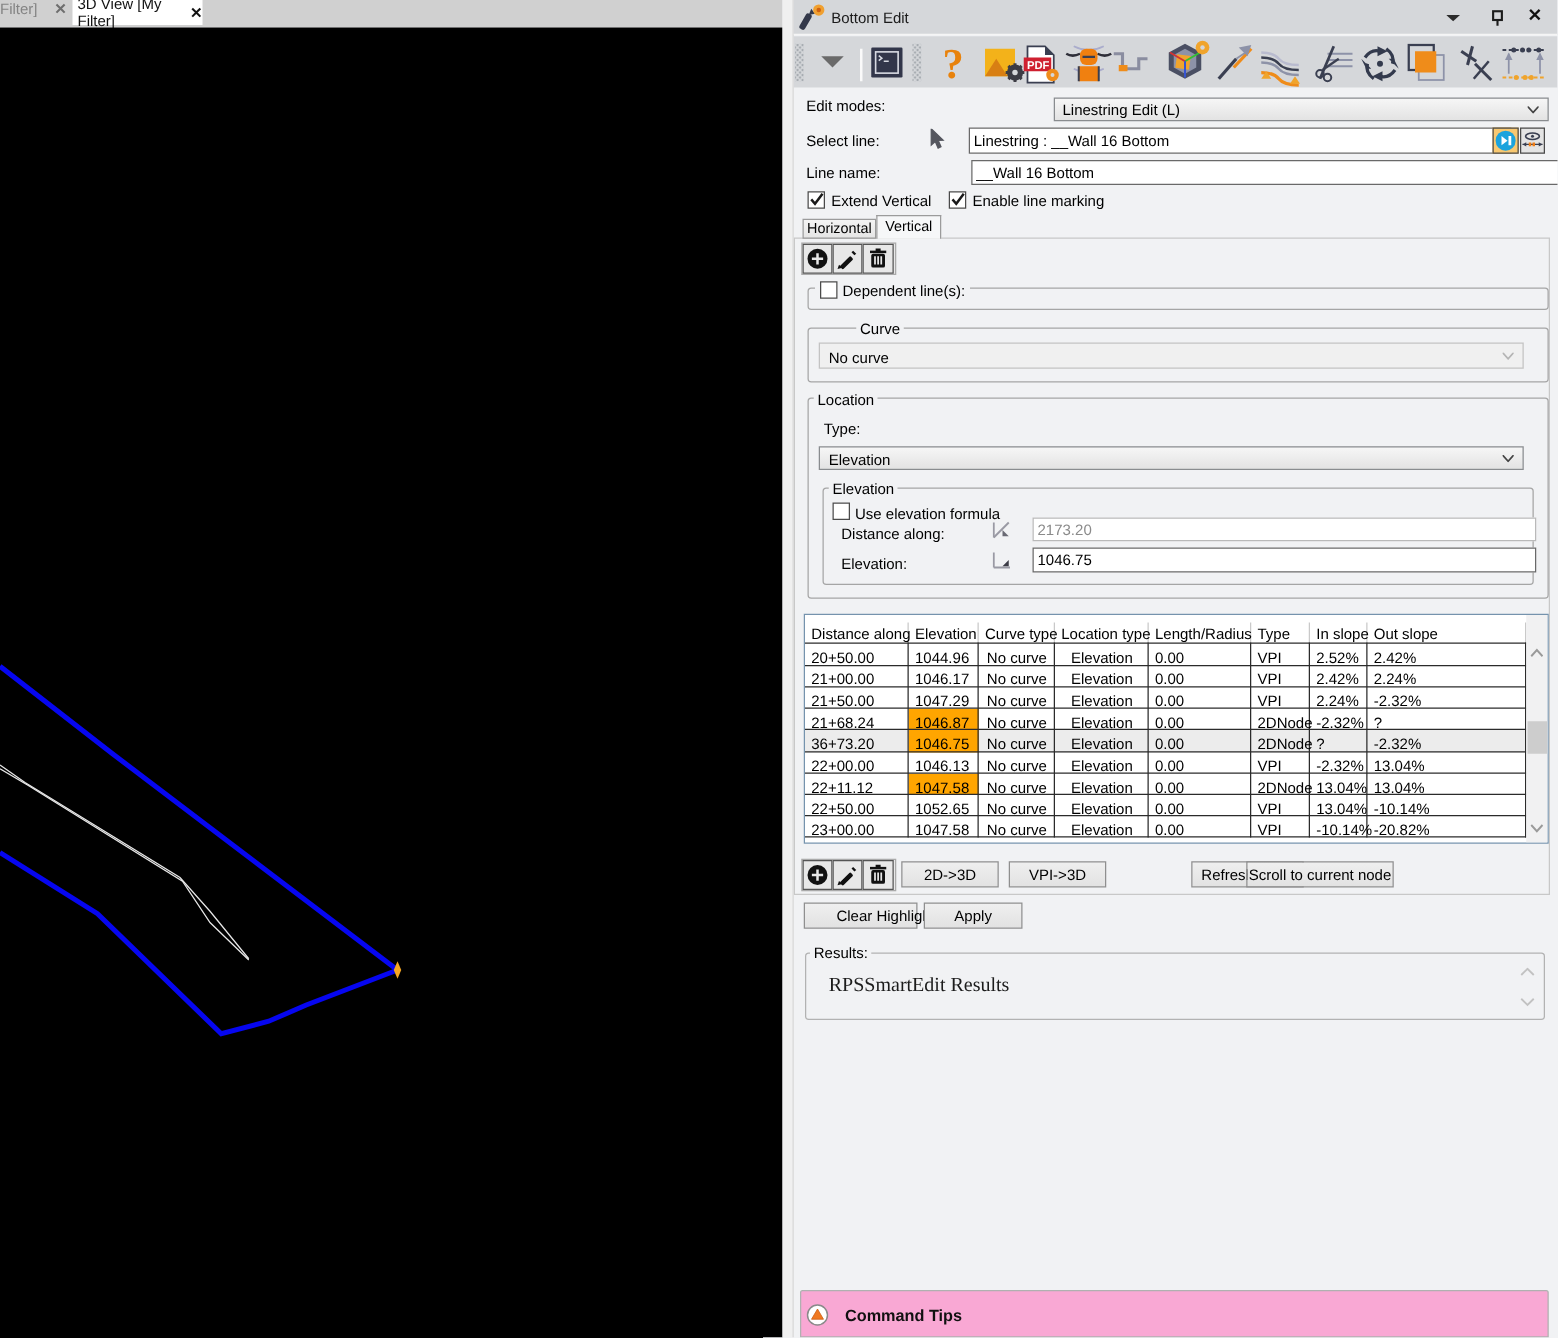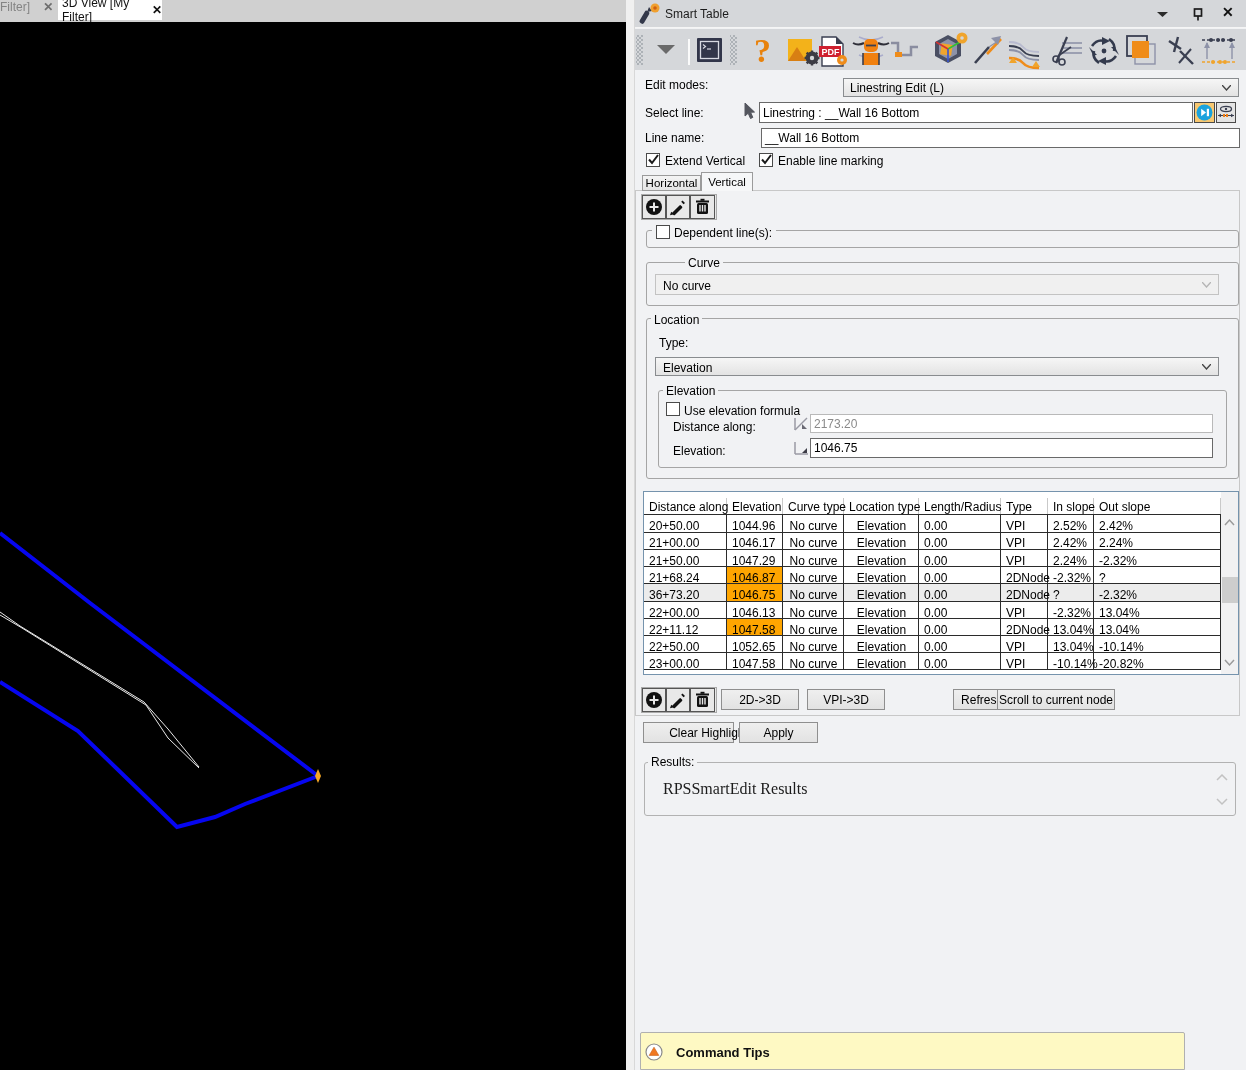--- a/index.html
+++ b/index.html
@@ -1,19 +1,19 @@
 <!DOCTYPE html>
 <html><head>
 <meta charset="utf-8">
 <style>
   html,body{margin:0;padding:0;}
   body{width:1246px;height:1070px;overflow:hidden;font-family:"Liberation Sans",sans-serif;position:relative;background:#f1f2f4;}
   .abs{position:absolute;}
   .lbl{position:absolute;font-size:12px;color:#000;white-space:nowrap;}
-  .tb{position:absolute;background:#fff;border:1px solid #696969;font-size:12px;color:#000;padding:0 3px;display:flex;align-items:center;box-sizing:border-box;}
+  .tb{position:absolute;background:#fff;border:1px solid #696969;font-size:12px;color:#000;padding:0 3px;display:flex;align-items:center;box-sizing:border-box;margin-left:16px;}
   .btn{position:absolute;background:linear-gradient(#efefef,#e2e2e2);border:1px solid #8f8f8f;font-size:12px;color:#000;display:flex;align-items:center;justify-content:center;box-sizing:border-box;white-space:nowrap;}
   .gb{position:absolute;border:1px solid #9b9b9b;border-radius:3px;box-sizing:border-box;}
   .gblbl{position:absolute;font-size:12px;color:#000;background:#f1f2f4;padding:0 3px;white-space:nowrap;}
   .cb{position:absolute;width:13px;height:13px;background:#fff;border:1px solid #4a4a4a;box-sizing:border-box;}
 </style>
 </head>
 <body>
 
 <div class="abs" style="left:0;top:0;width:626px;height:22px;background:#d0d0d0;"></div>
 <div class="abs" style="left:0;top:0;width:56px;height:14px;font-size:12px;color:#848484;display:flex;align-items:center;">Filter]&nbsp;&nbsp;&nbsp;&nbsp;<span style="color:#6e6e6e;font-weight:bold;">✕</span></div>
@@ -31,21 +31,21 @@
 
 <div class="abs" style="left:626px;top:0;width:9px;height:1070px;background:#f0f0f0;border-right:1px solid #d8d8d8;box-sizing:border-box;"></div>
 
 <div class="abs" style="left:635px;top:0;width:611px;height:28px;background:#d5d7da;border-bottom:1px solid #f5f5f5;box-sizing:border-box;">
   <svg width="26" height="26" style="position:absolute;left:2px;top:1px;">
     <rect x="5" y="9" width="5" height="14" rx="2" fill="#33384a" transform="rotate(30 7 16)"></rect>
     <polygon points="12,6 15,10 10,11" fill="#33384a"></polygon>
     <circle cx="18" cy="7" r="4.5" fill="#f0a030"></circle>
     <circle cx="18" cy="7" r="1.8" fill="#d06010"></circle>
   </svg>
-  <span style="position:absolute;left:30px;top:7px;font-size:12px;color:#1b1b1b;">Smart Table</span>
+  <span style="position:absolute;left:30px;top:7px;font-size:12px;color:#1b1b1b;">Bottom Edit</span>
   <svg width="11" height="6" style="position:absolute;left:522px;top:12px;">
       <polygon points="0,0 11,0 5.5,5" fill="#2b2b2b"></polygon>
     </svg>
   <svg width="12" height="13" style="position:absolute;left:557px;top:8px;">
     <rect x="2.5" y="1" width="7" height="7" fill="none" stroke="#1c1c1c" stroke-width="1.7"></rect>
     <line x1="6" y1="8" x2="6" y2="12.5" stroke="#1c1c1c" stroke-width="1.7"></line>
   </svg>
   <span style="position:absolute;left:587px;top:4px;font-size:14px;font-weight:bold;color:#111;">✕</span>
 </div>
 
@@ -471,19 +471,19 @@
 <div class="gb" style="left:644px;top:762px;width:592px;height:54px;border-color:#b2b2b2;"></div>
 <div class="gblbl" style="left:648px;top:755px;">Results:</div>
 <div class="abs" style="left:663px;top:780px;font-family:'Liberation Serif',serif;font-size:16px;color:#1c1c1c;">RPSSmartEdit Results</div>
 <svg width="12" height="8" style="position:absolute;left:1216px;top:774px;">
     <polyline points="1,6 6,1 11,6" fill="none" stroke="#c2c2c2" stroke-width="1.5"></polyline>
   </svg>
 <svg width="12" height="8" style="position:absolute;left:1216px;top:798px;">
     <polyline points="1,1 6,6 11,1" fill="none" stroke="#c2c2c2" stroke-width="1.5"></polyline>
   </svg>
 
-<div class="abs" style="left:640px;top:1032px;width:545px;height:38px;background:#fef9c3;border:1px solid #b0b0b0;border-radius:2px 2px 0 0;box-sizing:border-box;">
+<div class="abs" style="left:640px;top:1032px;width:599px;height:38px;background:#f9a8d4;border:1px solid #b0b0b0;border-radius:2px 2px 0 0;box-sizing:border-box;">
   <svg width="18" height="18" style="position:absolute;left:4px;top:10px;">
     <circle cx="9" cy="9" r="8" fill="#fff" stroke="#8a8a8a" stroke-width="1.2"></circle>
     <polygon points="9,4.2 13.8,12.4 4.2,12.4" fill="#f07820" stroke="#c85a10" stroke-width="0.6"></polygon>
   </svg>
   <span style="position:absolute;left:35px;top:12px;font-size:13px;font-weight:bold;color:#111;">Command Tips</span>
 </div>
 
 </body></html>

